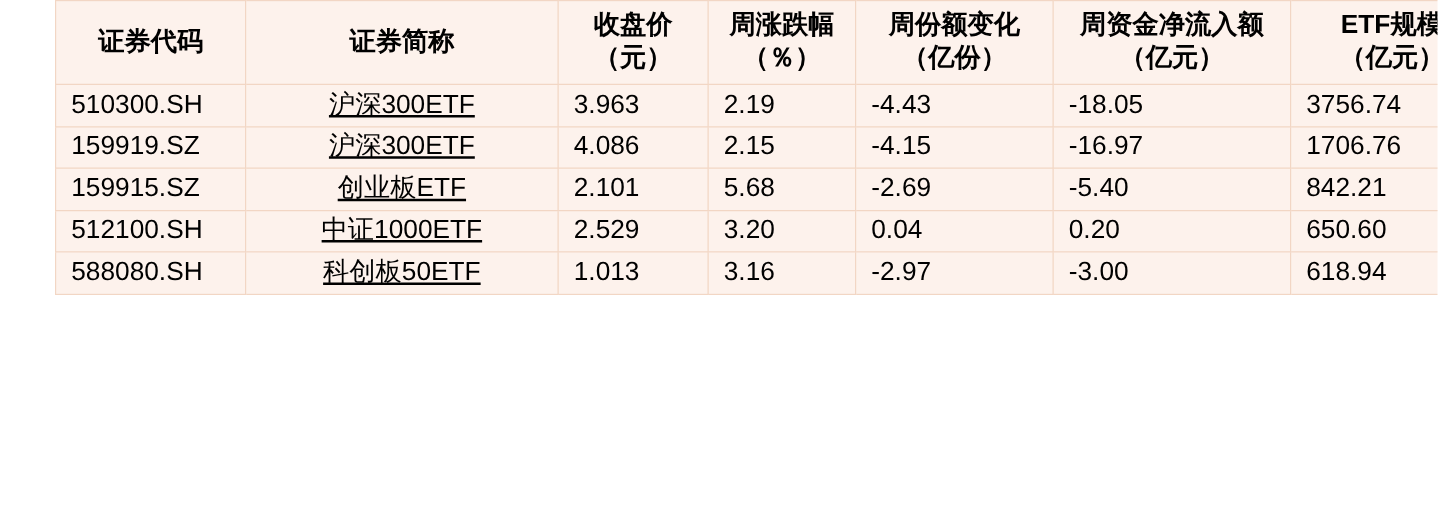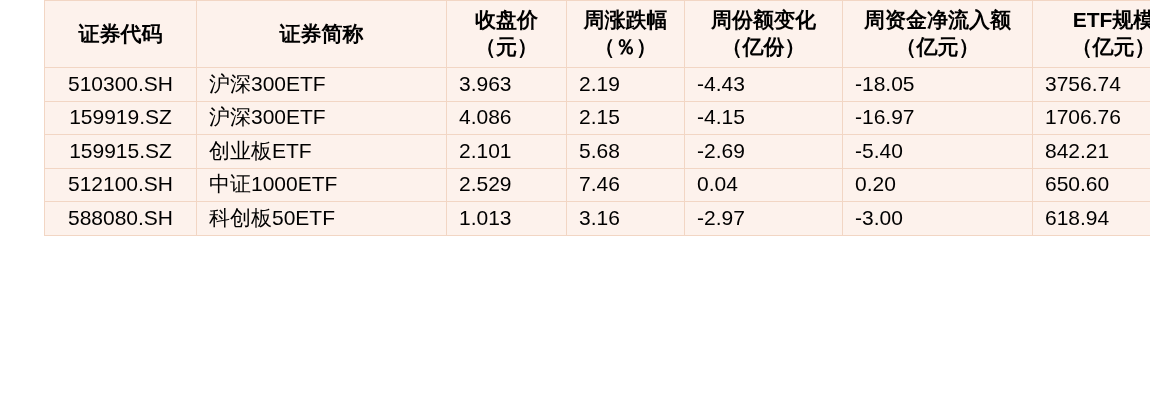--- a/index.html
+++ b/index.html
@@ -47,22 +47,22 @@
   }
   table.etf-table thead th .hdr-l1,
   table.etf-table thead th .hdr-l2 {
     display: block;
     text-align: center;
   }
   table.etf-table tbody td {
     height: 32.5px;
     padding: 0 12px;
   }
-  td.col-code  { text-align: center; }
-  td.col-name  { text-align: left; }
+  td.col-code  { text-align: left; }
+  td.col-name  { text-align: center; text-decoration: underline; }
   td.col-num   { }
 </style>
 </head>
 <body>
 
 <table class="etf-table">
   <colgroup>
     <col class="c-code">
     <col class="c-name">
     <col class="c-close">
@@ -126,21 +126,21 @@
       <td class="col-num">2.101</td>
       <td class="col-num">5.68</td>
       <td class="col-num">-2.69</td>
       <td class="col-num">-5.40</td>
       <td class="col-num">842.21</td>
     </tr>
     <tr>
       <td class="col-code">512100.SH</td>
       <td class="col-name">中证1000ETF</td>
       <td class="col-num">2.529</td>
-      <td class="col-num">7.46</td>
+      <td class="col-num">3.20</td>
       <td class="col-num">0.04</td>
       <td class="col-num">0.20</td>
       <td class="col-num">650.60</td>
     </tr>
     <tr>
       <td class="col-code">588080.SH</td>
       <td class="col-name">科创板50ETF</td>
       <td class="col-num">1.013</td>
       <td class="col-num">3.16</td>
       <td class="col-num">-2.97</td>

